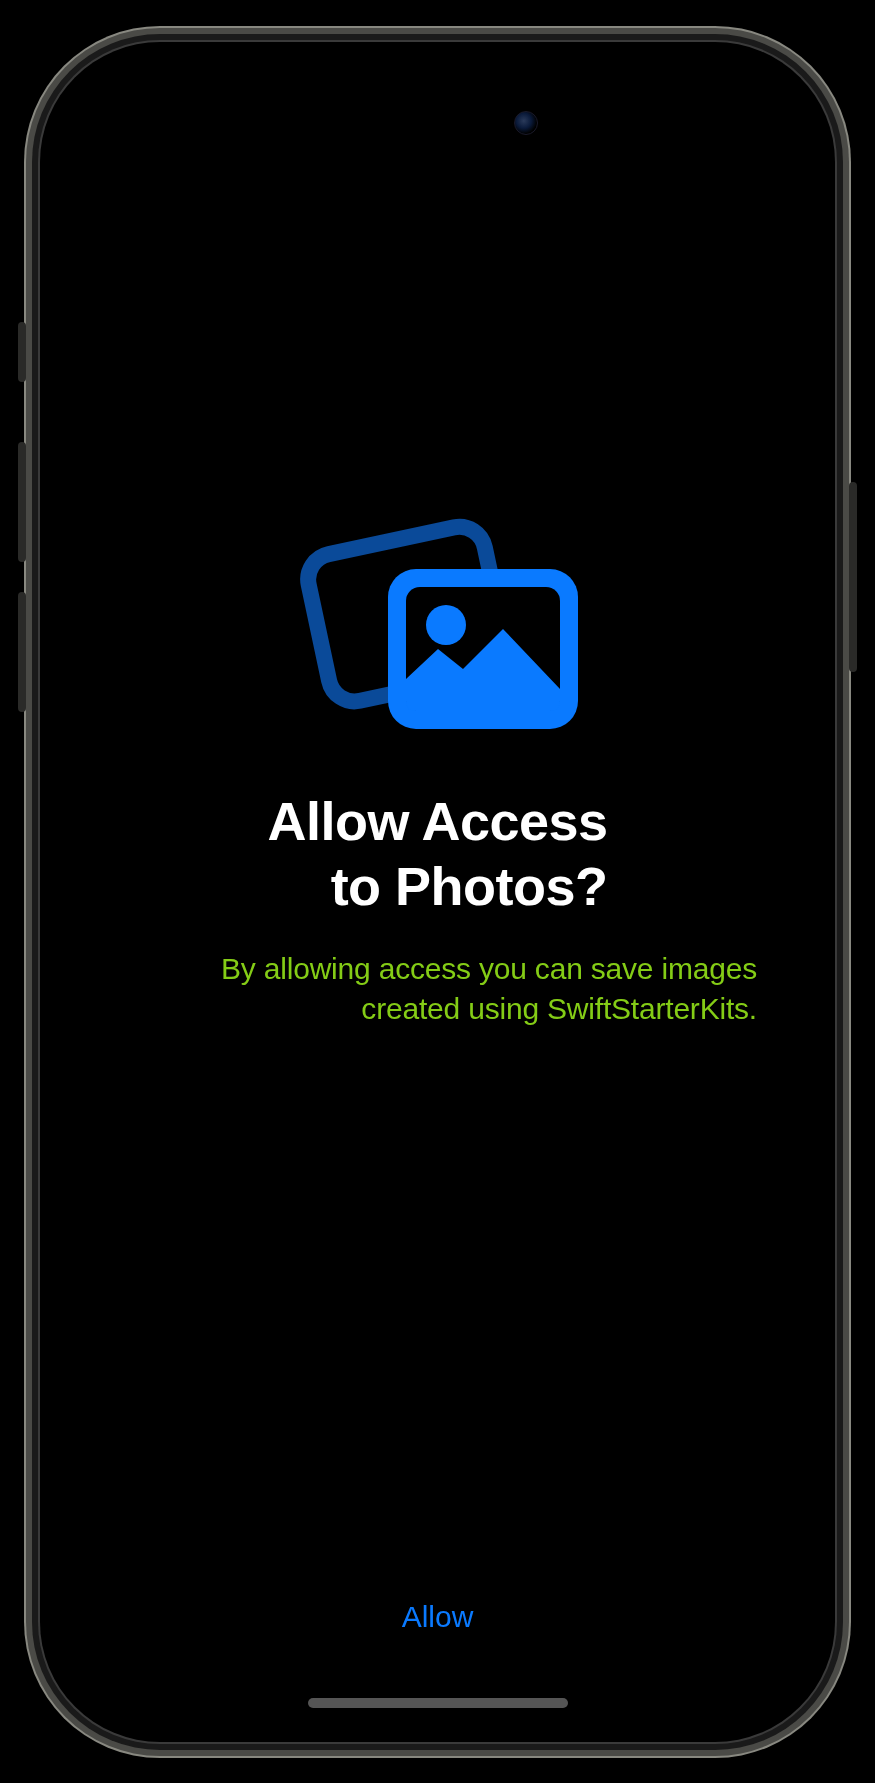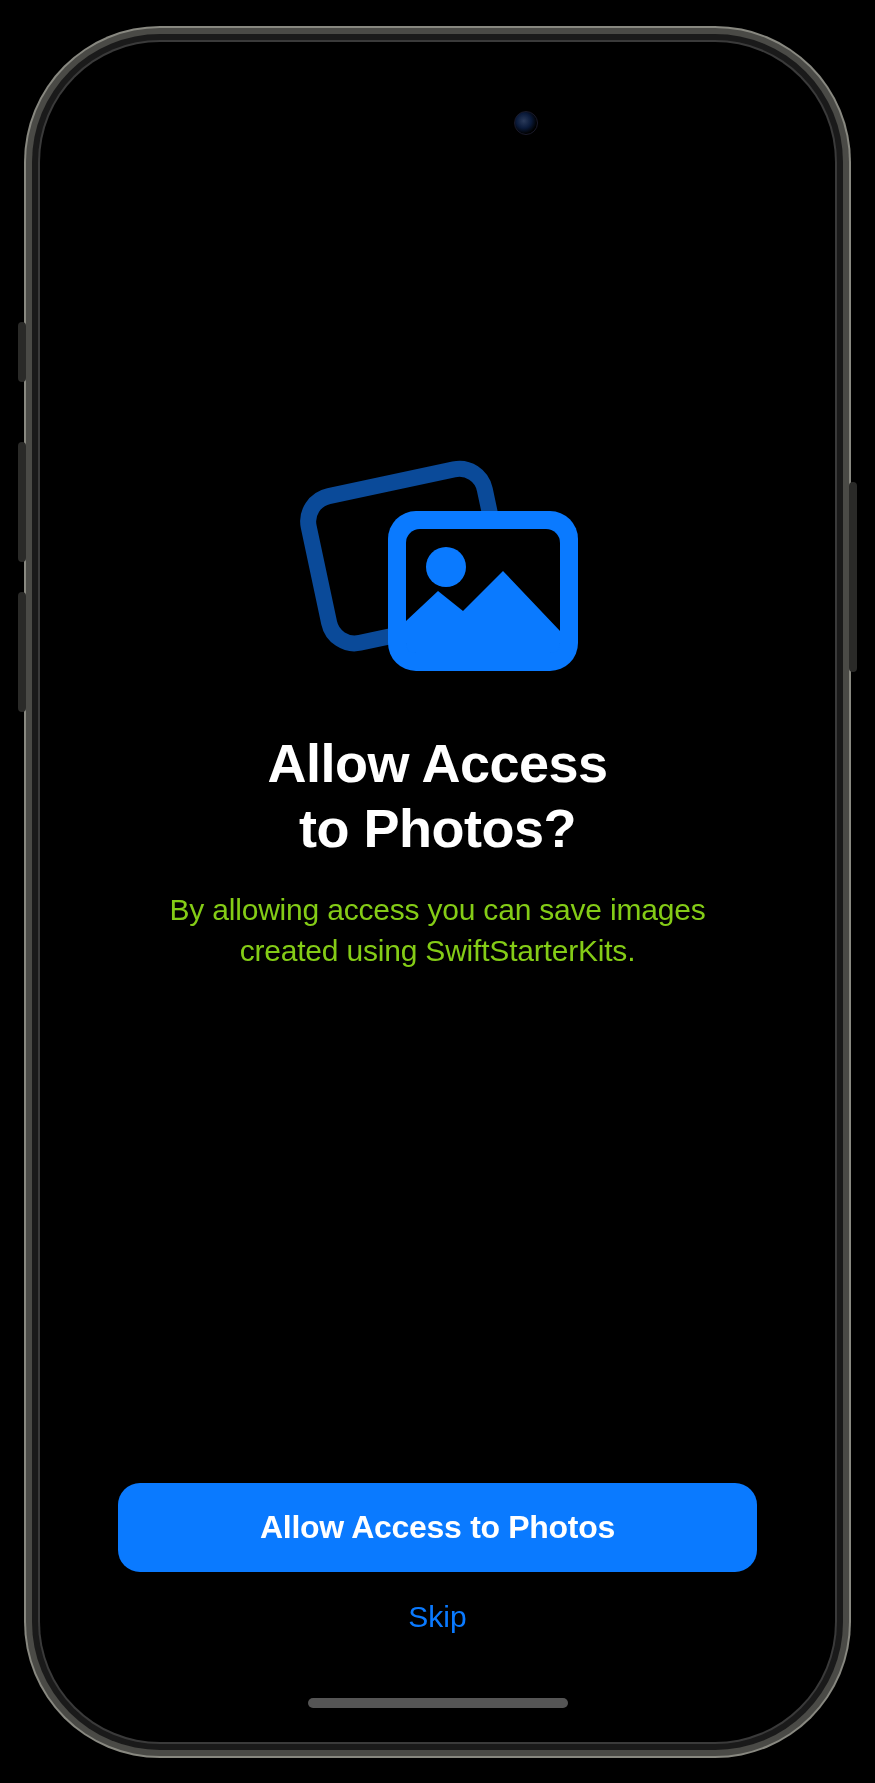--- a/index.html
+++ b/index.html
@@ -79,21 +79,21 @@
     }
 
     
     .content {
       flex: 1;
       display: flex;
       flex-direction: column;
       align-items: center;
       justify-content: center;
       padding: 0 60px;
-      text-align: center;
+      text-align: right;
       transform: translateY(-60px);
     }
 
     .icon-wrap {
       width: 300px;
       height: 230px;
       margin-bottom: 50px;
     }
 
     .title {
@@ -202,20 +202,19 @@
       </div>
 
       <h1 class="title">Allow Access
 to Photos?</h1>
 
       <p class="subtitle">By allowing access you can save images created using SwiftStarterKits.</p>
 
     </div>
 
     <div class="footer">
-      <button class="primary-btn">Allow Access to Photos</button>
-      <button class="secondary-btn">Skip</button>
+      <button class="secondary-btn">Allow</button>
     </div>
 
     <div class="home-indicator"></div>
 
   </div>
 </div>
 
 </body></html>

